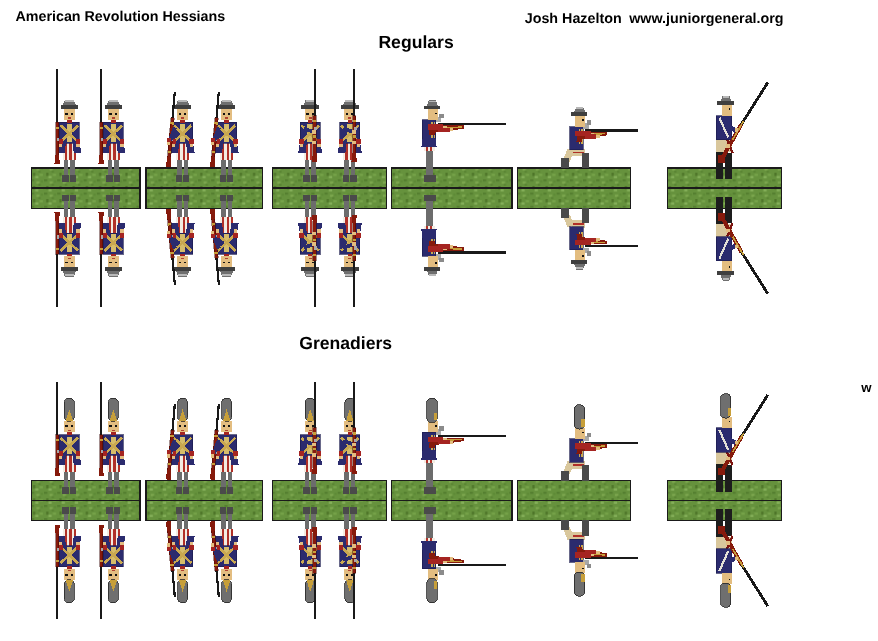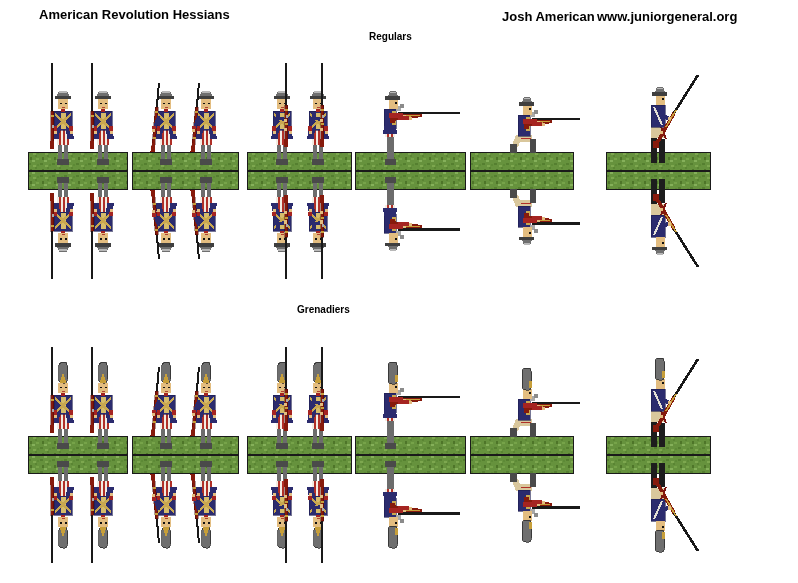--- a/index.html
+++ b/index.html
@@ -1,23 +1,23 @@
 <!DOCTYPE html>
 <html><head>
 <meta charset="utf-8">
 <style>
   html,body{margin:0;padding:0;}
   body{
     width:798px;height:583px;background:#ffffff;position:relative;overflow:hidden;
     font-family:"Liberation Sans", sans-serif;
   }
-  .txt{position:absolute;font-weight:bold;color:#000;white-space:nowrap;margin-left:25px;}
+  .txt{position:absolute;font-weight:bold;color:#000;white-space:nowrap;}
   .title{font-size:13px;}
   .credit{font-size:13px;}
-  .section-label{font-size:10px;}
+  .section-label{font-size:16px;}
   .stray{font-size:12px;}
   .grp{position:absolute;}
   svg{display:block;overflow:visible;}
 </style>
 </head>
 <body>
 
 <svg width="0" height="0" style="position:absolute" aria-hidden="true">
   <defs>
     <pattern id="grassPat" width="12" height="12" patternUnits="userSpaceOnUse">
@@ -27,21 +27,21 @@
       <rect x="2" y="6" width="2" height="3" fill="#4e7529"></rect>
       <rect x="8" y="7" width="3" height="2" fill="#76a349"></rect>
       <rect x="9" y="1" width="2" height="2" fill="#5d8a36"></rect>
       <rect x="4" y="9" width="3" height="2" fill="#85b05a"></rect>
       <rect x="7" y="4" width="2" height="2" fill="#5a8533"></rect>
     </pattern>
   </defs>
 </svg>
 
 <div class="txt title" style="left: 14px; top: 7px;">American Revolution Hessians</div>
-<div class="txt credit" style="left: 477px; top: 9px;">Josh American</div>
+<div class="txt credit" style="left: 477px; top: 9px;">Josh Hazelton</div>
 <div class="txt credit" style="left: 572px; top: 9px;">www.juniorgeneral.org</div>
 <div class="txt stray" style="left: 783px; top: 345px;">w</div>
 
 <div id="rows">
     <div class="txt section-label" style="left: 344px; top: 31px;">Regulars</div>
     <div class="grp" style="left: 28px; top: 55px;">
       <svg width="140" height="232" viewBox="0 0 140 232" shape-rendering="crispEdges">
         <rect x="0.6" y="97.6" width="98.8" height="36.8" fill="url(#grassPat)" stroke="#1a1a1a" stroke-width="1.2"></rect>
         <line x1="0.6" y1="116" x2="99.4" y2="116" stroke="#1a1a1a" stroke-width="1.4"></line>
         <g>

